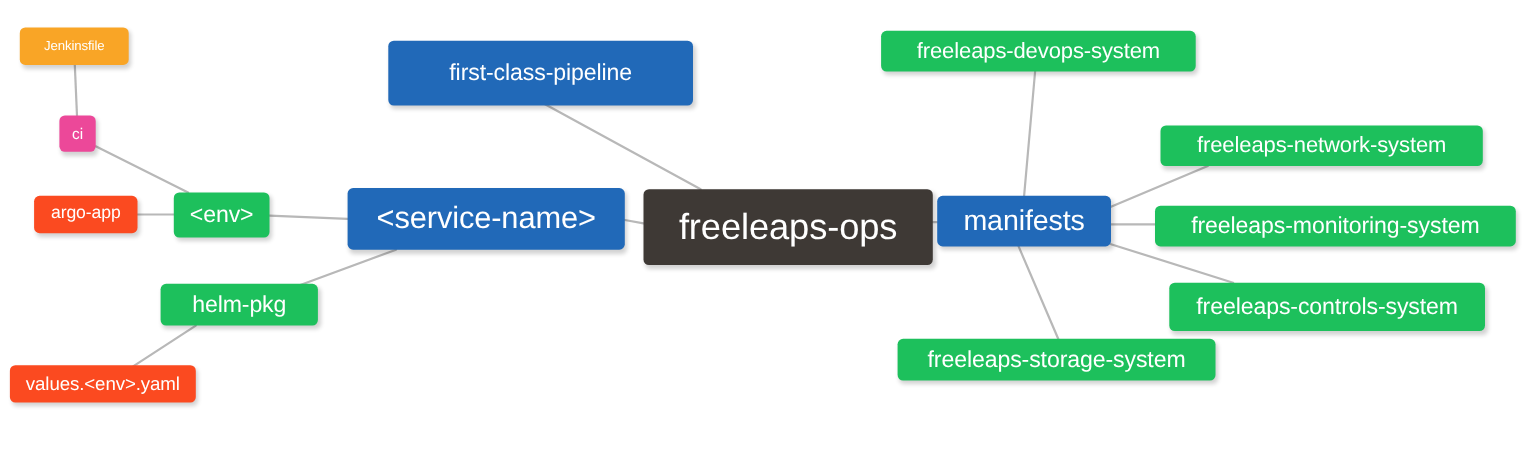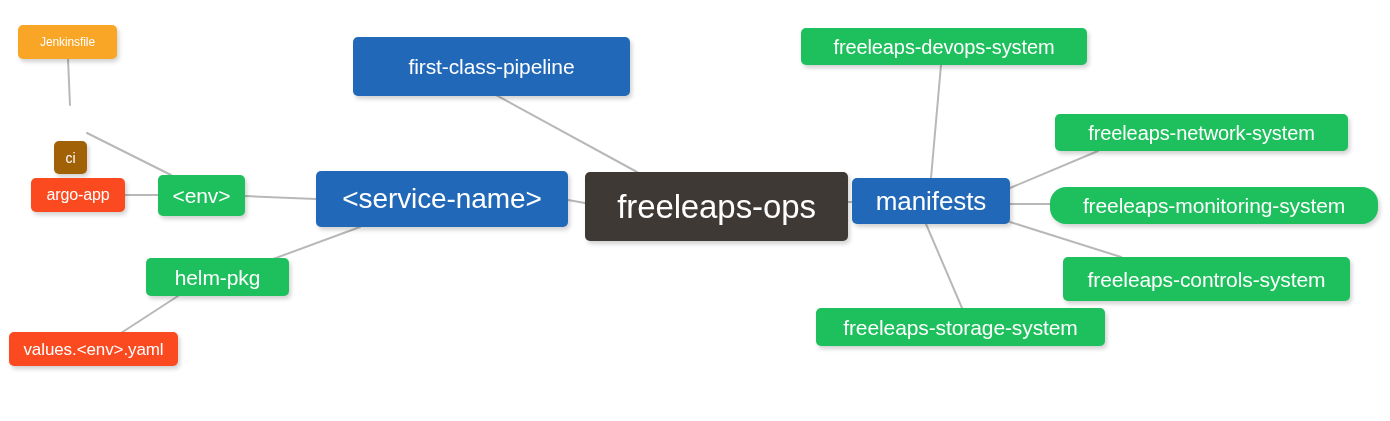--- a/index.html
+++ b/index.html
@@ -70,21 +70,21 @@
       <line class="edge" x1="1010" y1="188" x2="1098" y2="151" stroke="#b8b8b8"></line>
       <line class="edge" x1="1010" y1="204" x2="1050" y2="204" stroke="#b8b8b8"></line>
       <line class="edge" x1="1010" y1="222" x2="1121" y2="257" stroke="#b8b8b8"></line>
       <line class="edge" x1="926" y1="224" x2="962" y2="308" stroke="#b8b8b8"></line>
     </svg>
 
   <div id="node-layer">
       <div class="node" style="left: 18px; top: 25px; width: 99px; height: 34px; background: rgb(249, 165, 38); font-size: 12px;">
         <span class="node-label">Jenkinsfile</span>
       </div>
-      <div class="node" style="left: 54px; top: 105px; width: 33px; height: 33px; background: #a16207; font-size: 14px; margin-top: 36px;">
+      <div class="node" style="left: 54px; top: 105px; width: 33px; height: 33px; background: #ec4899; font-size: 14px;">
         <span class="node-label">ci</span>
       </div>
       <div class="node" style="left: 31px; top: 178px; width: 94px; height: 34px; background: rgb(251, 74, 32); font-size: 16px;">
         <span class="node-label">argo-app</span>
       </div>
       <div class="node" style="left: 158px; top: 175px; width: 87px; height: 41px; background: rgb(29, 192, 92); font-size: 21px;">
         <span class="node-label">&lt;env&gt;</span>
       </div>
       <div class="node" style="left: 146px; top: 258px; width: 143px; height: 38px; background: rgb(29, 192, 92); font-size: 21px;">
         <span class="node-label">helm-pkg</span>
@@ -103,21 +103,21 @@
       </div>
       <div class="node" style="left: 852px; top: 178px; width: 158px; height: 46px; background: rgb(33, 105, 184); font-size: 26px;">
         <span class="node-label">manifests</span>
       </div>
       <div class="node" style="left: 801px; top: 28px; width: 286px; height: 37px; background: rgb(29, 192, 92); font-size: 20px;">
         <span class="node-label">freeleaps-devops-system</span>
       </div>
       <div class="node" style="left: 1055px; top: 114px; width: 293px; height: 37px; background: rgb(29, 192, 92); font-size: 20px;">
         <span class="node-label">freeleaps-network-system</span>
       </div>
-      <div class="node" style="left: 1050px; top: 187px; width: 328px; height: 37px; background: rgb(29, 192, 92); font-size: 21px; border-radius: 16px;">
+      <div class="node" style="left: 1050px; top: 187px; width: 328px; height: 37px; background: rgb(29, 192, 92); font-size: 21px;">
         <span class="node-label">freeleaps-monitoring-system</span>
       </div>
       <div class="node" style="left: 1063px; top: 257px; width: 287px; height: 44px; background: rgb(29, 192, 92); font-size: 21px;">
         <span class="node-label">freeleaps-controls-system</span>
       </div>
       <div class="node" style="left: 816px; top: 308px; width: 289px; height: 38px; background: rgb(29, 192, 92); font-size: 21px;">
         <span class="node-label">freeleaps-storage-system</span>
       </div>
     </div>
 

